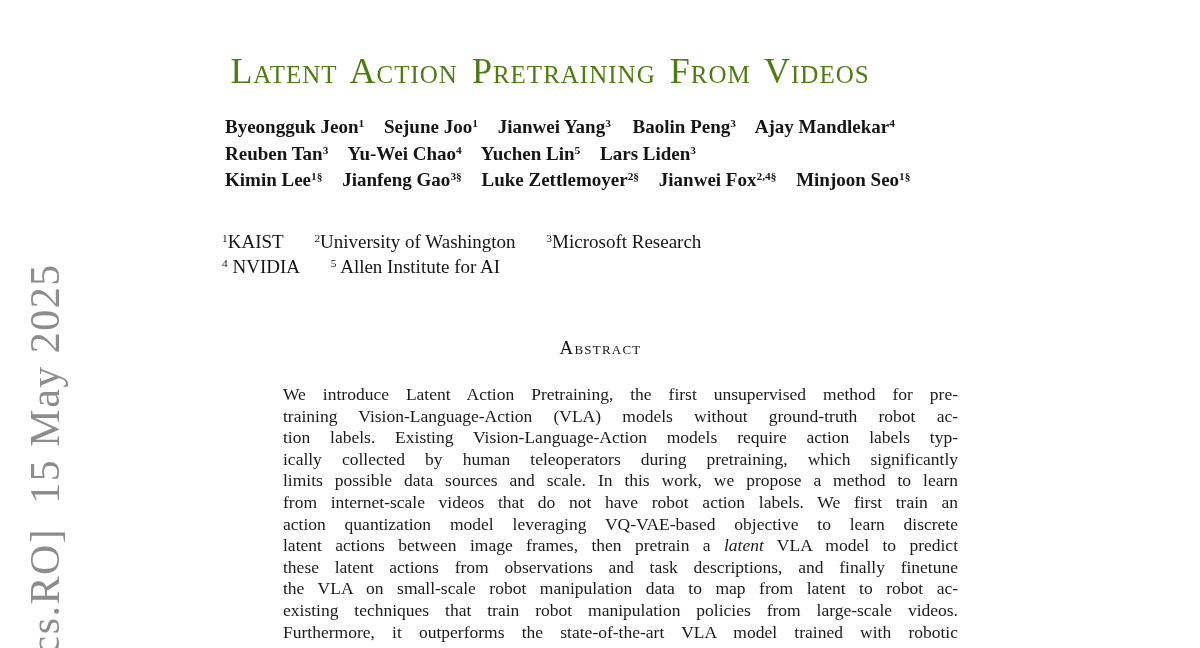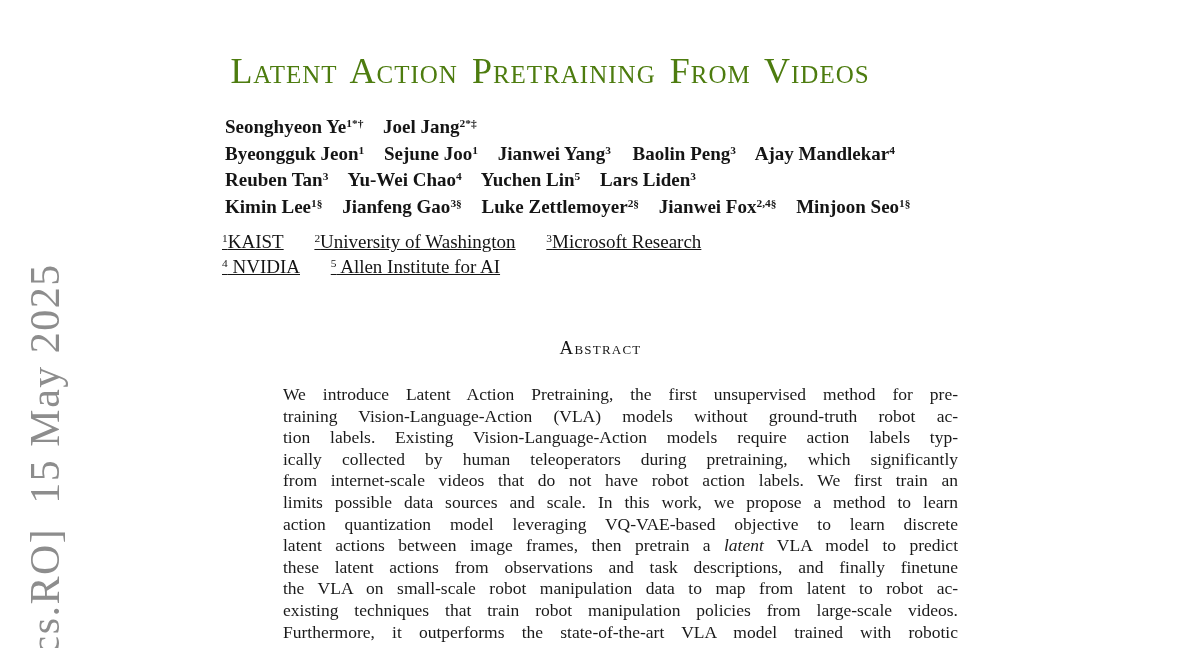--- a/index.html
+++ b/index.html
@@ -62,21 +62,21 @@
   }
   
   .affils {
     position: absolute;
     left: 222px;
     top: 229px;
     font-size: 19px;
     color: #151515;
   }
   .affils .aline { line-height: 25px; }
-  .aff { margin-right: 26px; text-decoration: underline; }
+  .aff { margin-right: 26px; }
   .aff:last-child { margin-right: 0; }
   
   .abs-heading {
     position: absolute;
     left: 283px;
     top: 337px;
     width: 675px;
     margin-left: -20px;
     text-align: center;
     font-variant: small-caps;
@@ -105,24 +105,20 @@
 <body>
 
 <div class="page">
 
   <div class="watermark">[cs.RO]&nbsp;&nbsp;15 May 2025</div>
 
   <h1 class="title">Latent Action Pretraining From Videos</h1>
 
   <div class="authors">
     <div class="aline">
-      <span class="author"><span>Seonghyeon Ye</span><sup class="sp">1*†</sup></span>
-      <span class="author"><span>Joel Jang</span><sup class="sp">2*‡</sup></span>
-    </div>
-    <div class="aline">
       <span class="author"><span>Byeongguk Jeon</span><sup class="sp">1</sup></span>
       <span class="author"><span>Sejune Joo</span><sup class="sp">1</sup></span>
       <span class="author tight"><span>Jianwei Yang</span><sup class="sp">3</sup></span>
       <span class="author"><span>Baolin Peng</span><sup class="sp">3</sup></span>
       <span class="author"><span>Ajay Mandlekar</span><sup class="sp">4</sup></span>
     </div>
     <div class="aline">
       <span class="author"><span>Reuben Tan</span><sup class="sp">3</sup></span>
       <span class="author"><span>Yu-Wei Chao</span><sup class="sp">4</sup></span>
       <span class="author"><span>Yuchen Lin</span><sup class="sp">5</sup></span>
@@ -149,22 +145,22 @@
     </div>
   </div>
 
   <div class="abs-heading">Abstract</div>
 
   <div class="abstract">
     <div class="line">We introduce Latent Action Pretraining, the first unsupervised method for pre-</div>
     <div class="line">training Vision-Language-Action (VLA) models without ground-truth robot ac-</div>
     <div class="line">tion labels. Existing Vision-Language-Action models require action labels typ-</div>
     <div class="line">ically collected by human teleoperators during pretraining, which significantly</div>
+    <div class="line">limits possible data sources and scale. In this work, we propose a method to learn</div>
     <div class="line">from internet-scale videos that do not have robot action labels. We first train an</div>
-    <div class="line">limits possible data sources and scale. In this work, we propose a method to learn</div>
     <div class="line">action quantization model leveraging VQ-VAE-based objective to learn discrete</div>
     <div class="line"><span>latent actions between image frames, then pretrain a </span><span class="em">latent</span><span> VLA model to predict</span></div>
     <div class="line">these latent actions from observations and task descriptions, and finally finetune</div>
     <div class="line">the VLA on small-scale robot manipulation data to map from latent to robot ac-</div>
     <div class="line">existing techniques that train robot manipulation policies from large-scale videos.</div>
     <div class="line">Furthermore, it outperforms the state-of-the-art VLA model trained with robotic</div>
   </div>
 
 </div>
 

